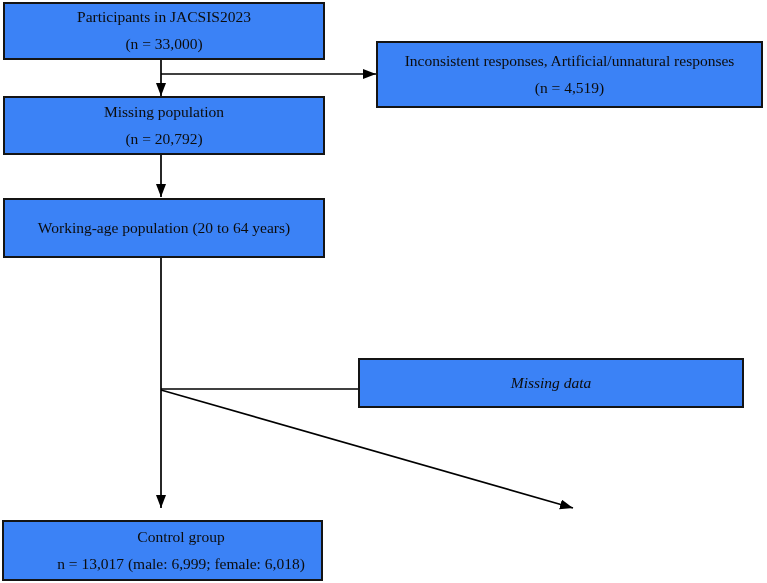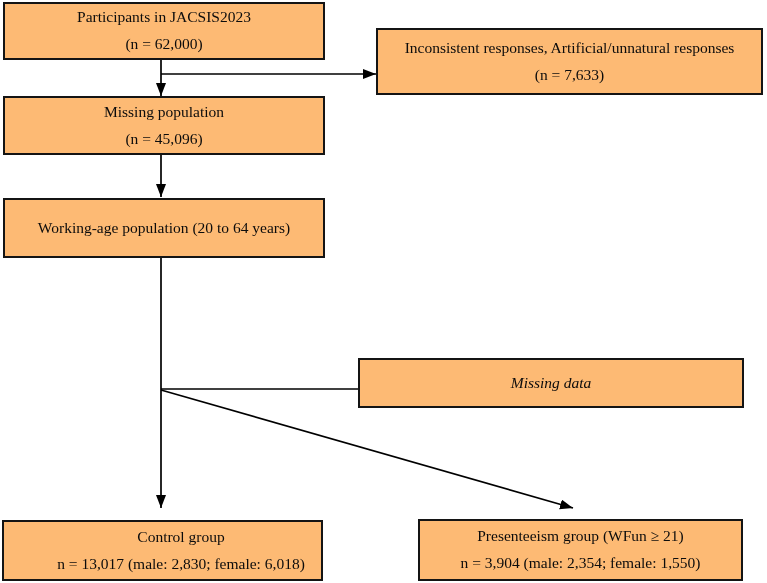--- a/index.html
+++ b/index.html
@@ -21,35 +21,35 @@
     left: 0;
     top: 0;
     width: 767px;
     height: 583px;
     z-index: 1;
   }
   .box {
     position: absolute;
     box-sizing: border-box;
     border: 2px solid #141414;
-    background: #fdba74;
+    background: #3b82f6;
     display: flex;
     flex-direction: column;
     align-items: center;
     justify-content: center;
     text-align: center;
     z-index: 2;
     font-size: 15.5px;
     line-height: 1.72;
   }
   .box .line {
     white-space: nowrap;
   }
   .b-participants { left: 3px;   top: 2px;   width: 322px; height: 58px; }
-  .b-inconsistent { left: 376px; top: 28px;  width: 387px; height: 67px; align-items: center; }
+  .b-inconsistent { left: 376px; top: 41px;  width: 387px; height: 67px; align-items: center; }
   .b-included     { left: 3px;   top: 96px;  width: 322px; height: 59px; }
   .b-working-age  { left: 3px;   top: 198px; width: 322px; height: 60px; }
   .b-missing      { left: 358px; top: 358px; width: 386px; height: 50px; font-style: italic; }
   .b-control      { left: 2px;   top: 520px; width: 321px; height: 61px; padding-left: 37px; }
   .b-presenteeism { left: 418px; top: 519px; width: 325px; height: 62px; }
 </style>
 </head>
 <body>
 
 <div class="canvas">
@@ -63,44 +63,40 @@
     <line x1="161" y1="60" x2="161" y2="96" stroke="#000" stroke-width="1.7" marker-end="url(#ah)"></line>
     <line x1="161" y1="74" x2="376" y2="74" stroke="#000" stroke-width="1.7" marker-end="url(#ah)"></line>
     <line x1="161" y1="155" x2="161" y2="197" stroke="#000" stroke-width="1.7" marker-end="url(#ah)"></line>
     <line x1="161" y1="258" x2="161" y2="508" stroke="#000" stroke-width="1.7" marker-end="url(#ah)"></line>
     <line x1="161" y1="389" x2="376" y2="389" stroke="#000" stroke-width="1.7" marker-end="url(#ah)"></line>
     <line x1="161" y1="390" x2="573" y2="508" stroke="#000" stroke-width="1.7" marker-end="url(#ah)"></line>
   </svg>
 
   <div class="box b-participants">
     <div class="line">Participants in JACSIS2023</div>
-    <div class="line">(n = 62,000)</div>
+    <div class="line">(n = 33,000)</div>
   </div>
 
   <div class="box b-inconsistent">
     <div class="line">Inconsistent responses, Artificial/unnatural responses</div>
-    <div class="line">(n = 7,633)</div>
+    <div class="line">(n = 4,519)</div>
   </div>
 
   <div class="box b-included">
     <div class="line">Missing population</div>
-    <div class="line">(n = 45,096)</div>
+    <div class="line">(n = 20,792)</div>
   </div>
 
   <div class="box b-working-age">
     <div class="line">Working-age population (20 to 64 years)</div>
   </div>
 
   <div class="box b-missing">
     <div class="line">Missing data</div>
   </div>
 
   <div class="box b-control">
     <div class="line">Control group</div>
-    <div class="line">n = 13,017 (male: 2,830; female: 6,018)</div>
+    <div class="line">n = 13,017 (male: 6,999; female: 6,018)</div>
   </div>
 
-  <div class="box b-presenteeism">
-    <div class="line">Presenteeism group (WFun ≥ 21)</div>
-    <div class="line">n = 3,904 (male: 2,354; female: 1,550)</div>
-  </div>
 
 </div>
 
 </body></html>

